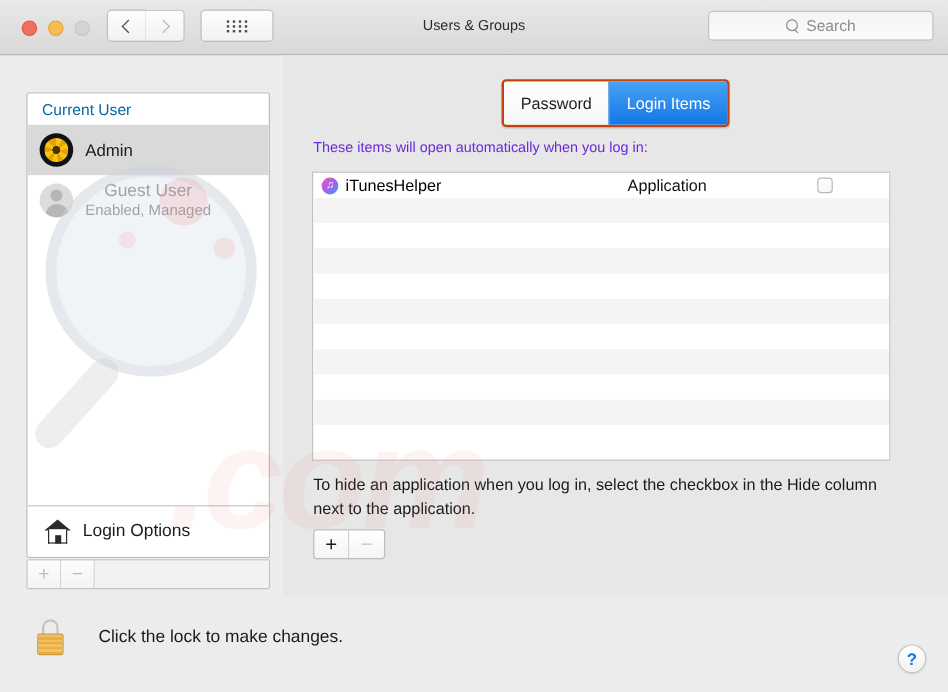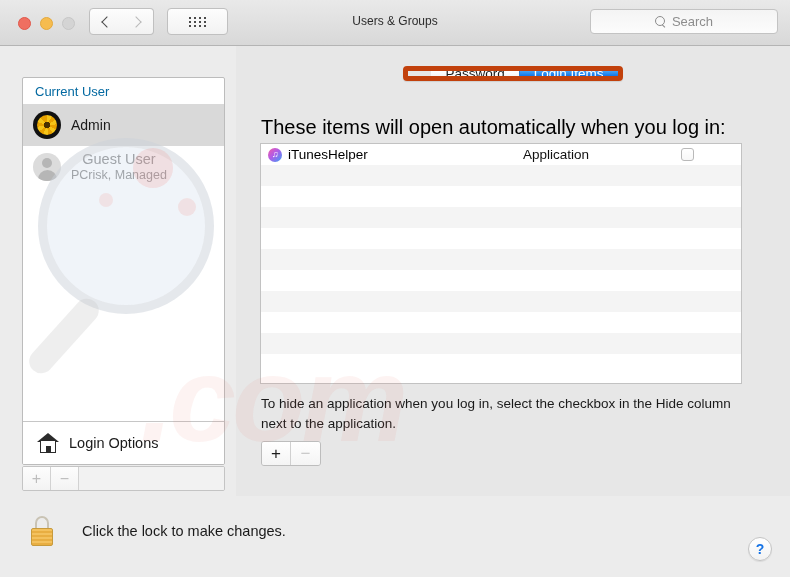--- a/index.html
+++ b/index.html
@@ -218,44 +218,43 @@
     background: #e7e7e7;
   }
 
   #tabbar {
     position: absolute;
     top: 20px; left: 0; width: 554px;
     display: flex; justify-content: center;
   }
   .segctl {
     display: flex;
-    height: 15px;
-    border: 5px solid #c2410c;
+    height: 40px;
+    border: 2px solid #c2410c;
     border-radius: 4px;
     overflow: hidden;
     box-shadow: 0 1px 1px rgba(0,0,0,.10);
-    padding-left: 23px;
   }
   .seg {
     display: flex; align-items: center; justify-content: center;
     padding: 0 14px;
     font-size: 13.5px;
     background: linear-gradient(to bottom,#ffffff,#f6f6f6);
     color: #1d1d1d;
   }
   .seg.active {
     background: linear-gradient(to bottom,#48a2f4,#1277e8);
     color: #ffffff;
     border-left: 1px solid #2a7fd4;
   }
 
   #panel-intro {
     position: absolute;
     top: 70px; left: 25px;
-    font-size: 20px; color: #000000;
+    font-size: 12px; color: #6d28d9;
   }
 
   
   #table {
     position: absolute;
     top: 97px; left: 24px;
     width: 482px; height: 241px;
     background: #fff;
     border: 1px solid #c2c2c2;
     overflow: hidden;
@@ -493,21 +492,21 @@
       <div class="user-texts">
         <div class="user-name">Admin</div>
       </div>
     </div>
 
 
     <div class="user-row">
       <div class="avatar guest"></div>
       <div class="user-texts">
         <div class="user-name dim">Guest User</div>
-        <div class="user-sub">PCrisk, Managed</div>
+        <div class="user-sub">Enabled, Managed</div>
       </div>
     </div>
 
     <div id="login-options">
       <span class="house">
         <span class="roof"></span>
           <span class="body"></span>
           <span class="door"></span>
       </span>
       <span id="login-options-label">Login Options</span>

